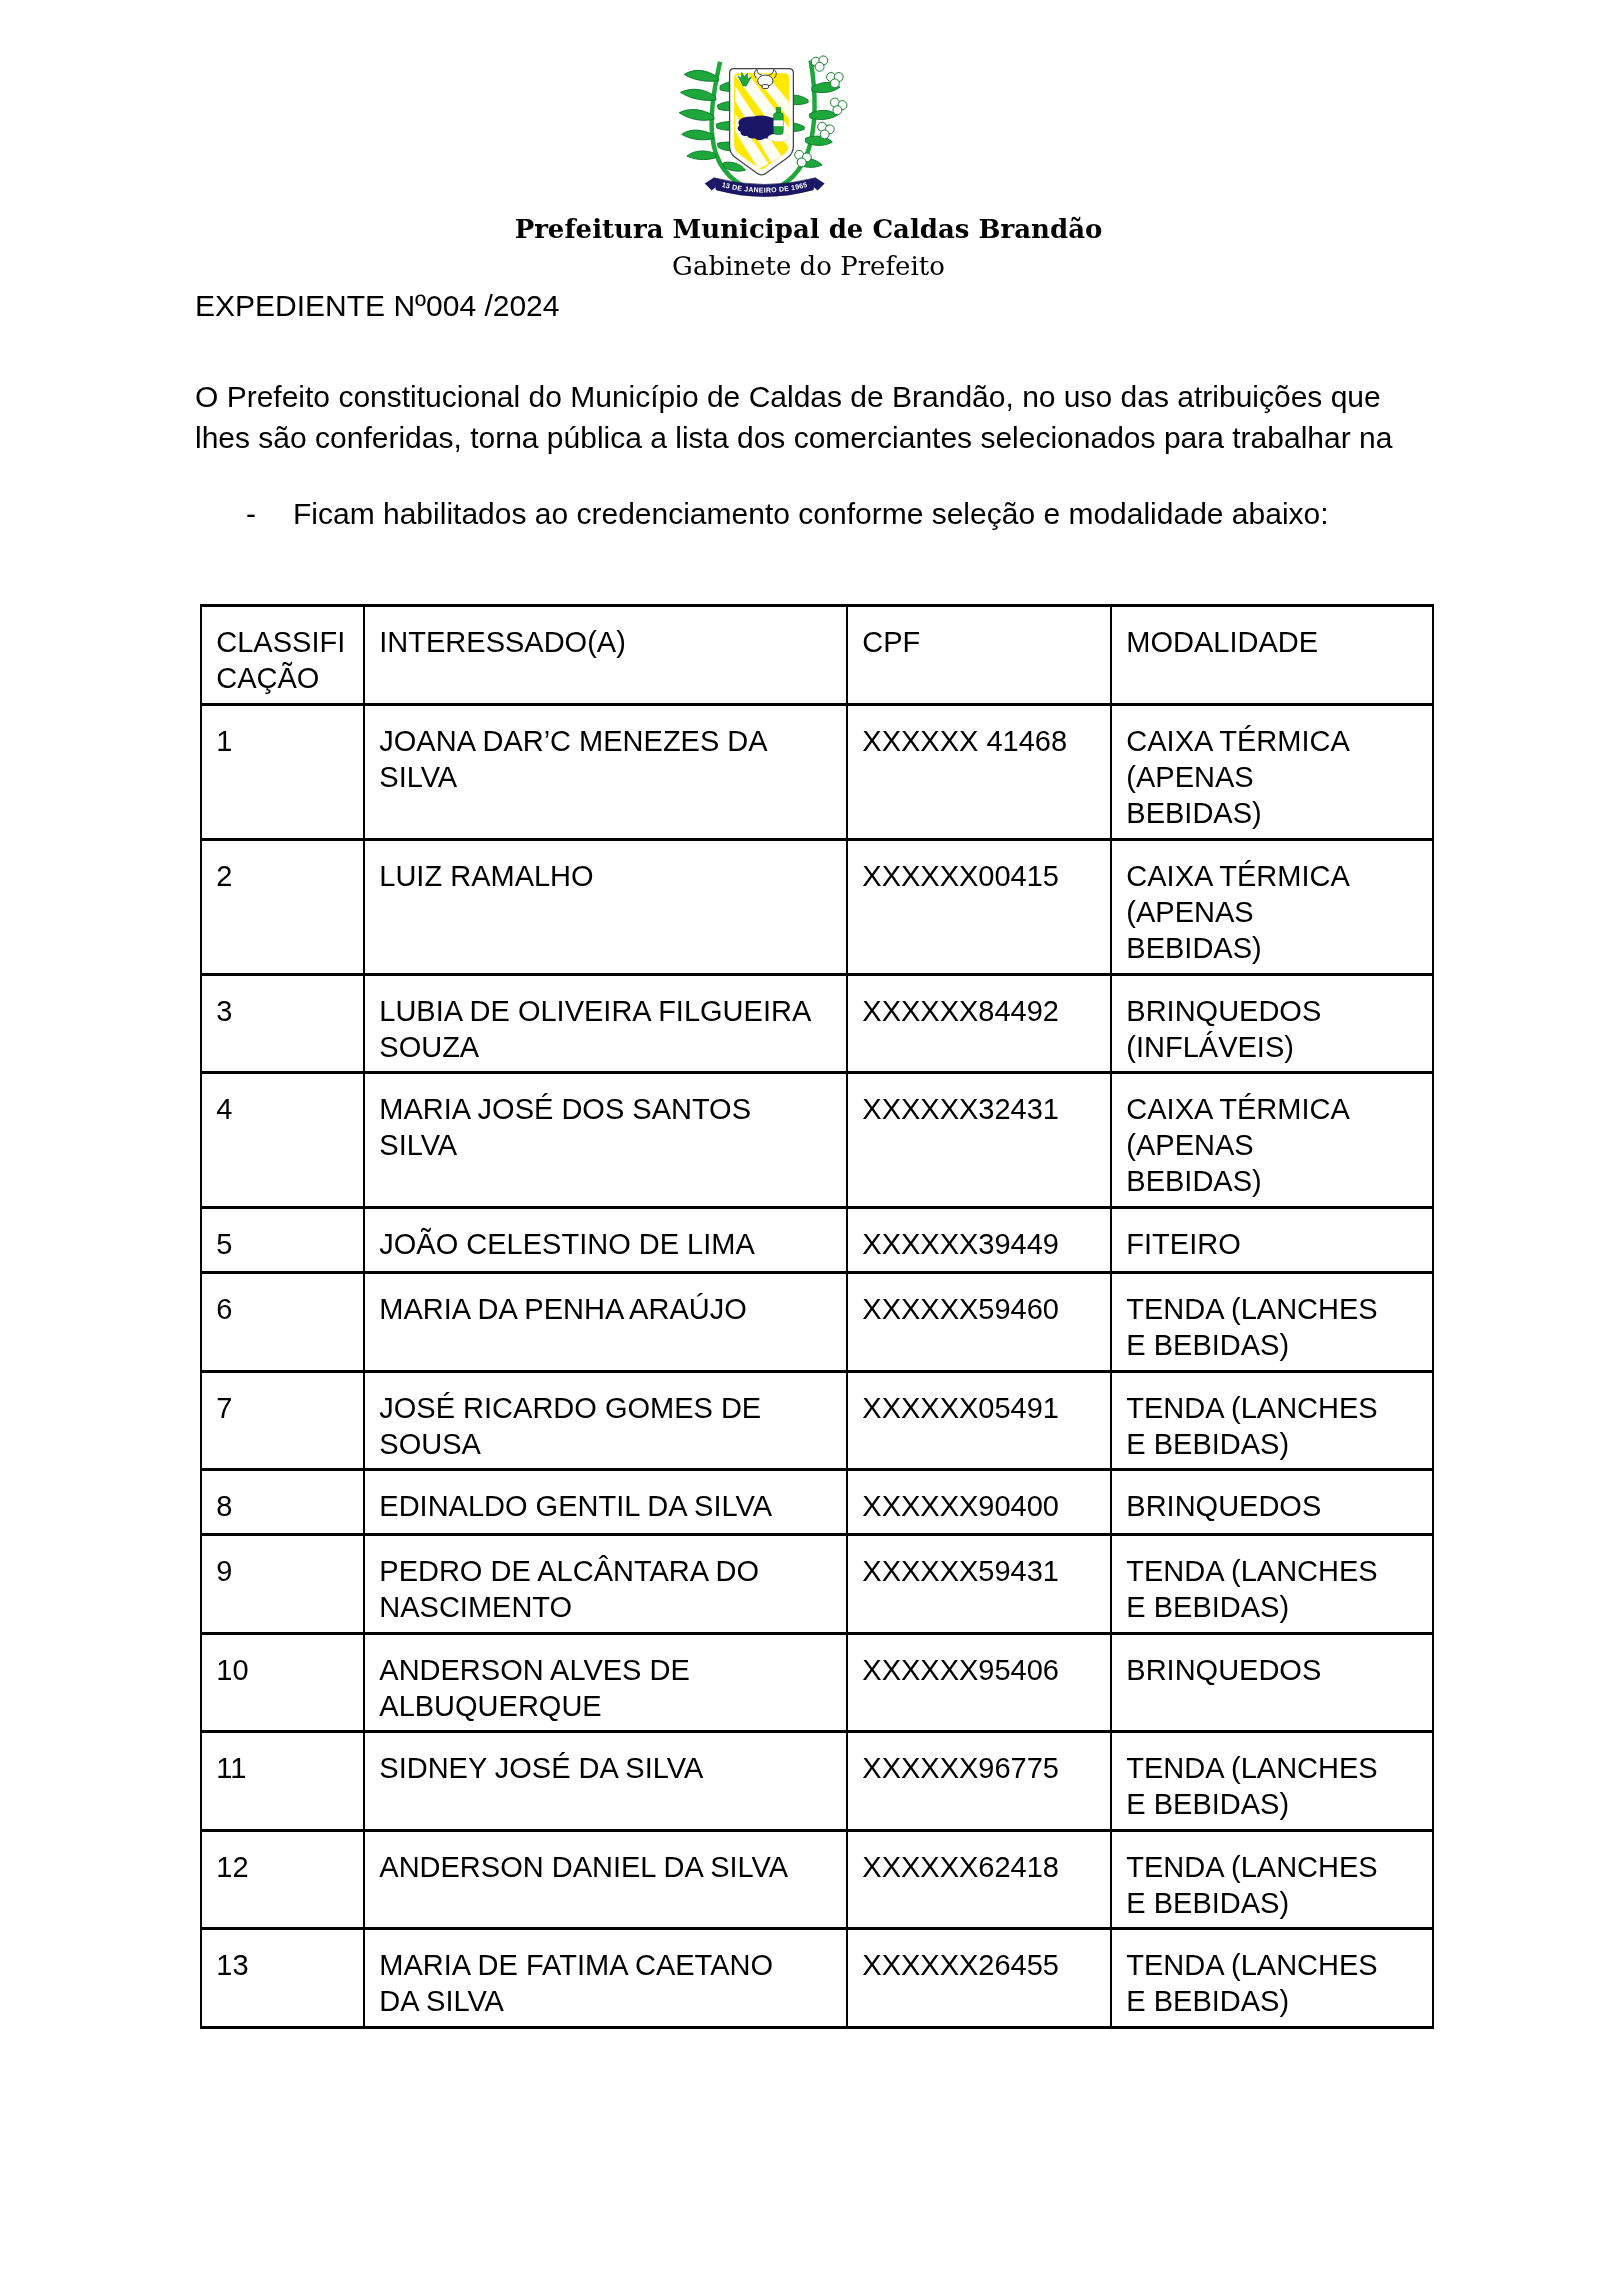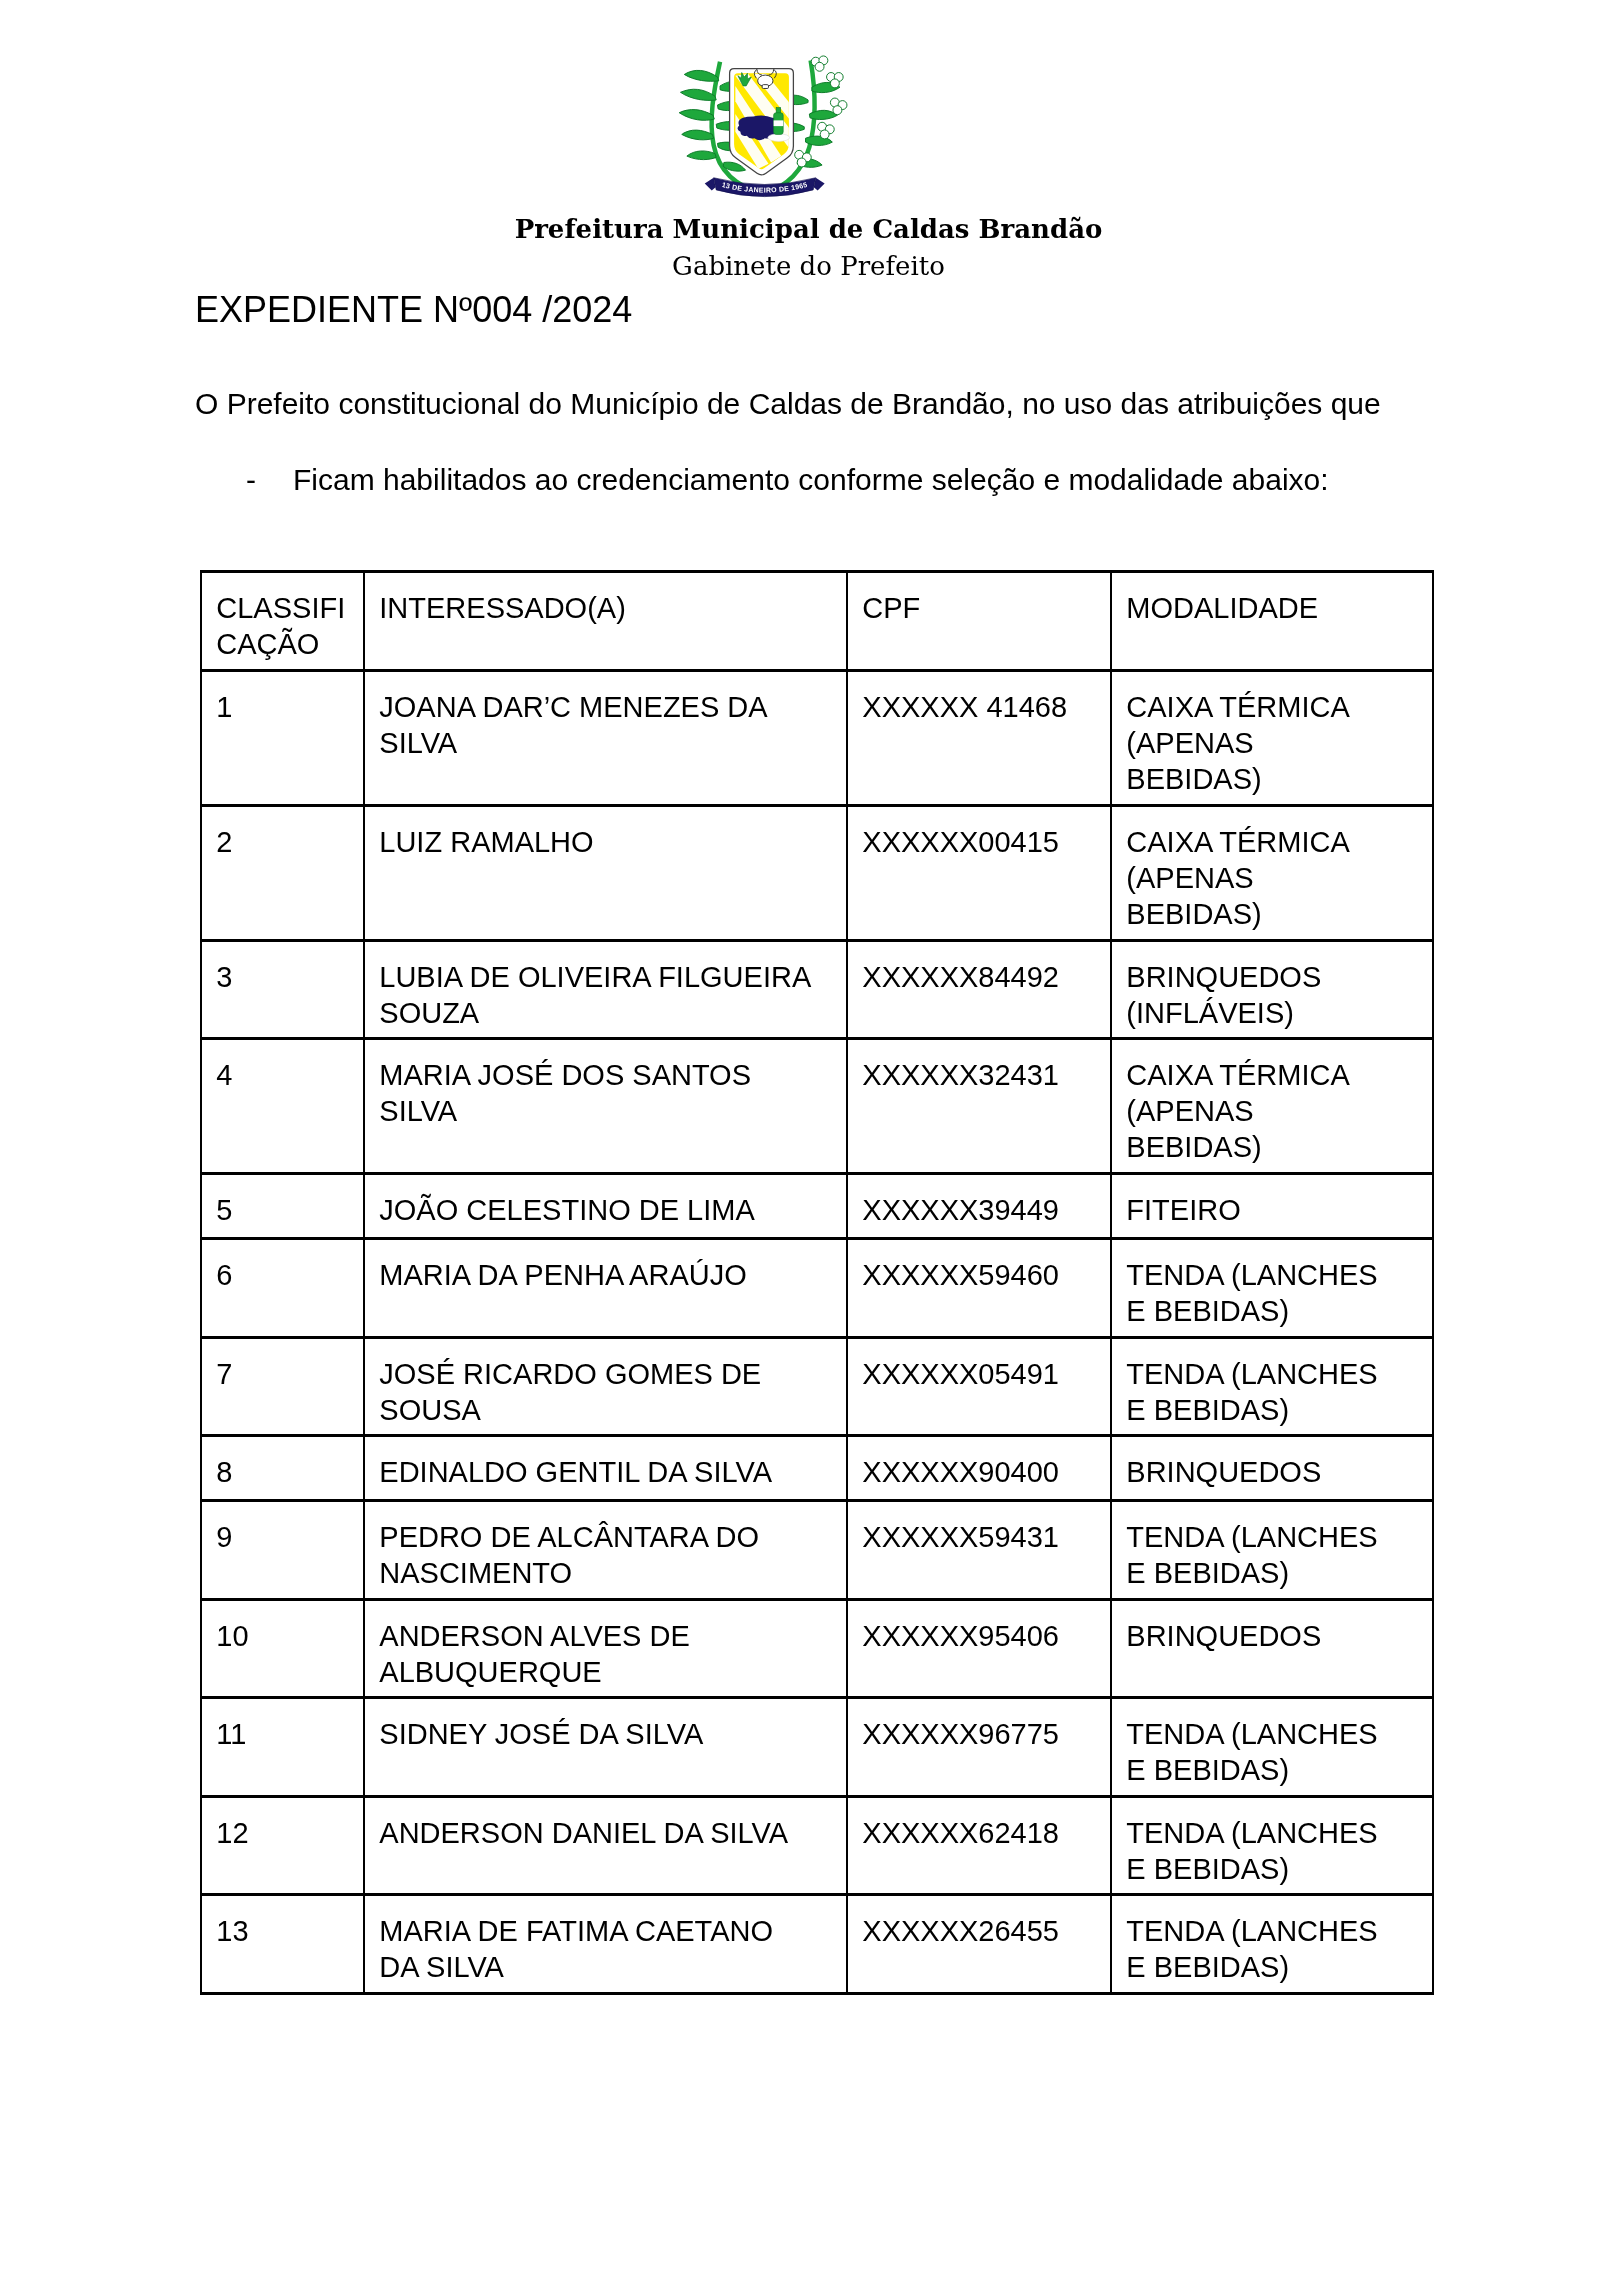--- a/index.html
+++ b/index.html
@@ -30,21 +30,21 @@
   .doc-subtitle{
     margin-top:5px;
     text-align:center;
     font-family:"DejaVu Serif",serif;
     font-weight:400;
     font-size:26px;
     line-height:1.2;
   }
   .expediente{
     margin:6.5px 0 0 195px;
-    font-size:36px;
+    font-size:30px;
     line-height:1.2;
   }
   .intro{
     margin:52px 182px 0 195px;
     font-size:30px;
   }
   .intro .pline{
     line-height:41px;
     white-space:pre;
   }
@@ -172,20 +172,21 @@
     </g>
   </svg>
 </div>
 
 <div class="doc-title">Prefeitura Municipal de Caldas Brandão</div>
 <div class="doc-subtitle">Gabinete do Prefeito</div>
 <div class="expediente">EXPEDIENTE Nº004 /2024</div>
 
 <div class="intro">
   <div class="pline">O Prefeito constitucional do Município de Caldas de Brandão, no uso das atribuições que</div>
+  <div class="pline">lhes são conferidas, torna pública a lista dos comerciantes selecionados para trabalhar na</div>
 </div>
 
 <div class="bullet-line">
   <span class="marker">-</span><span>Ficam habilitados ao credenciamento conforme seleção e modalidade abaixo:</span>
 </div>
 
 <table class="vendors">
   <colgroup>
     <col style="width:163px">
     <col style="width:483px">

